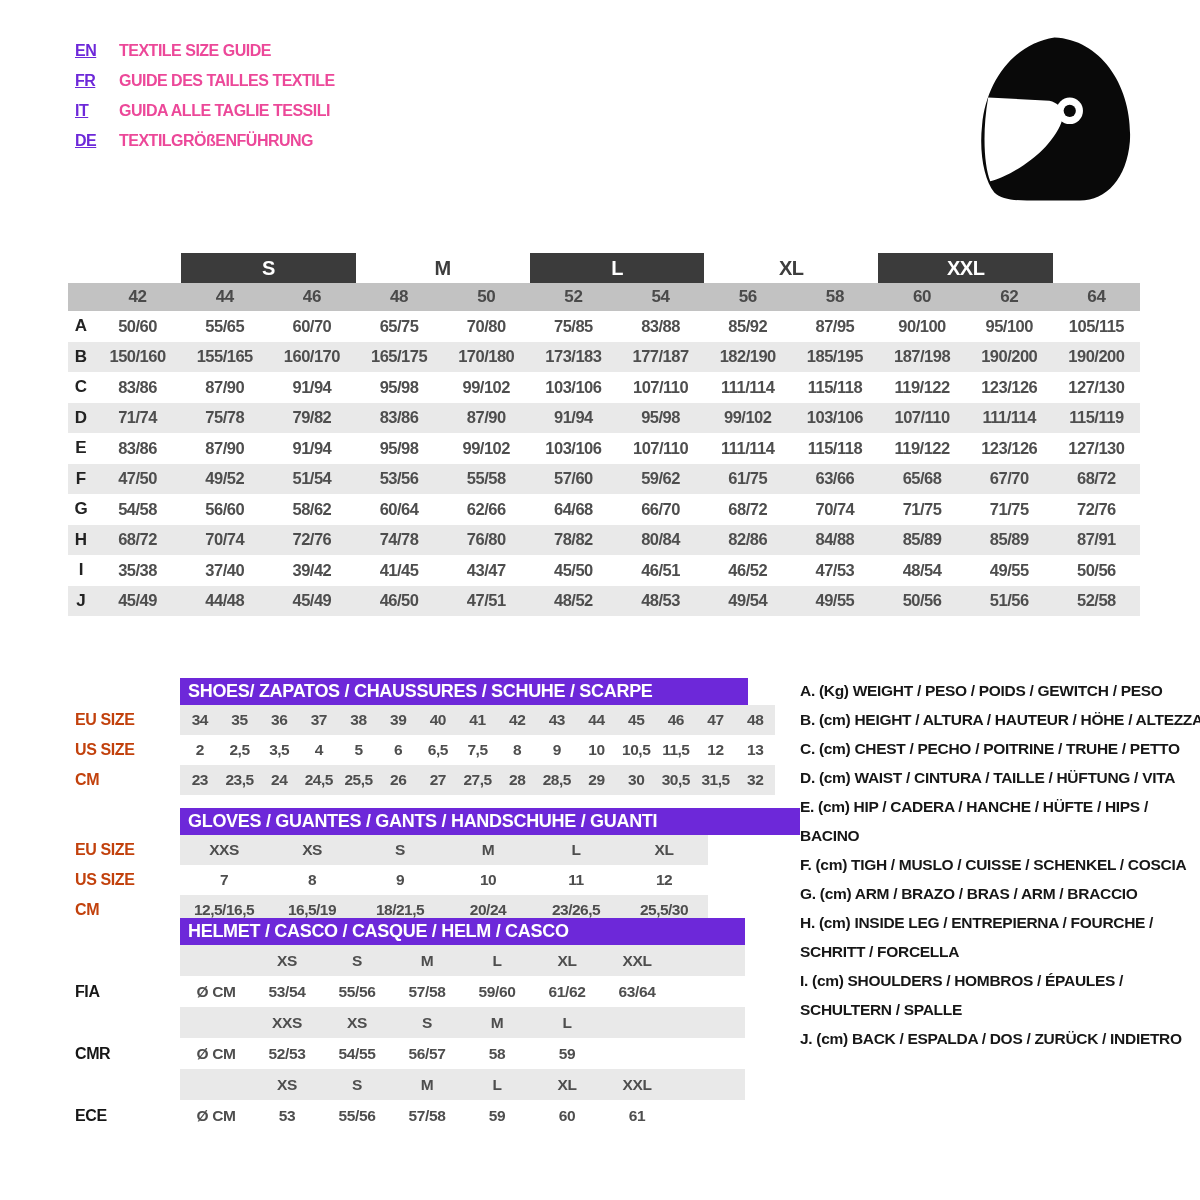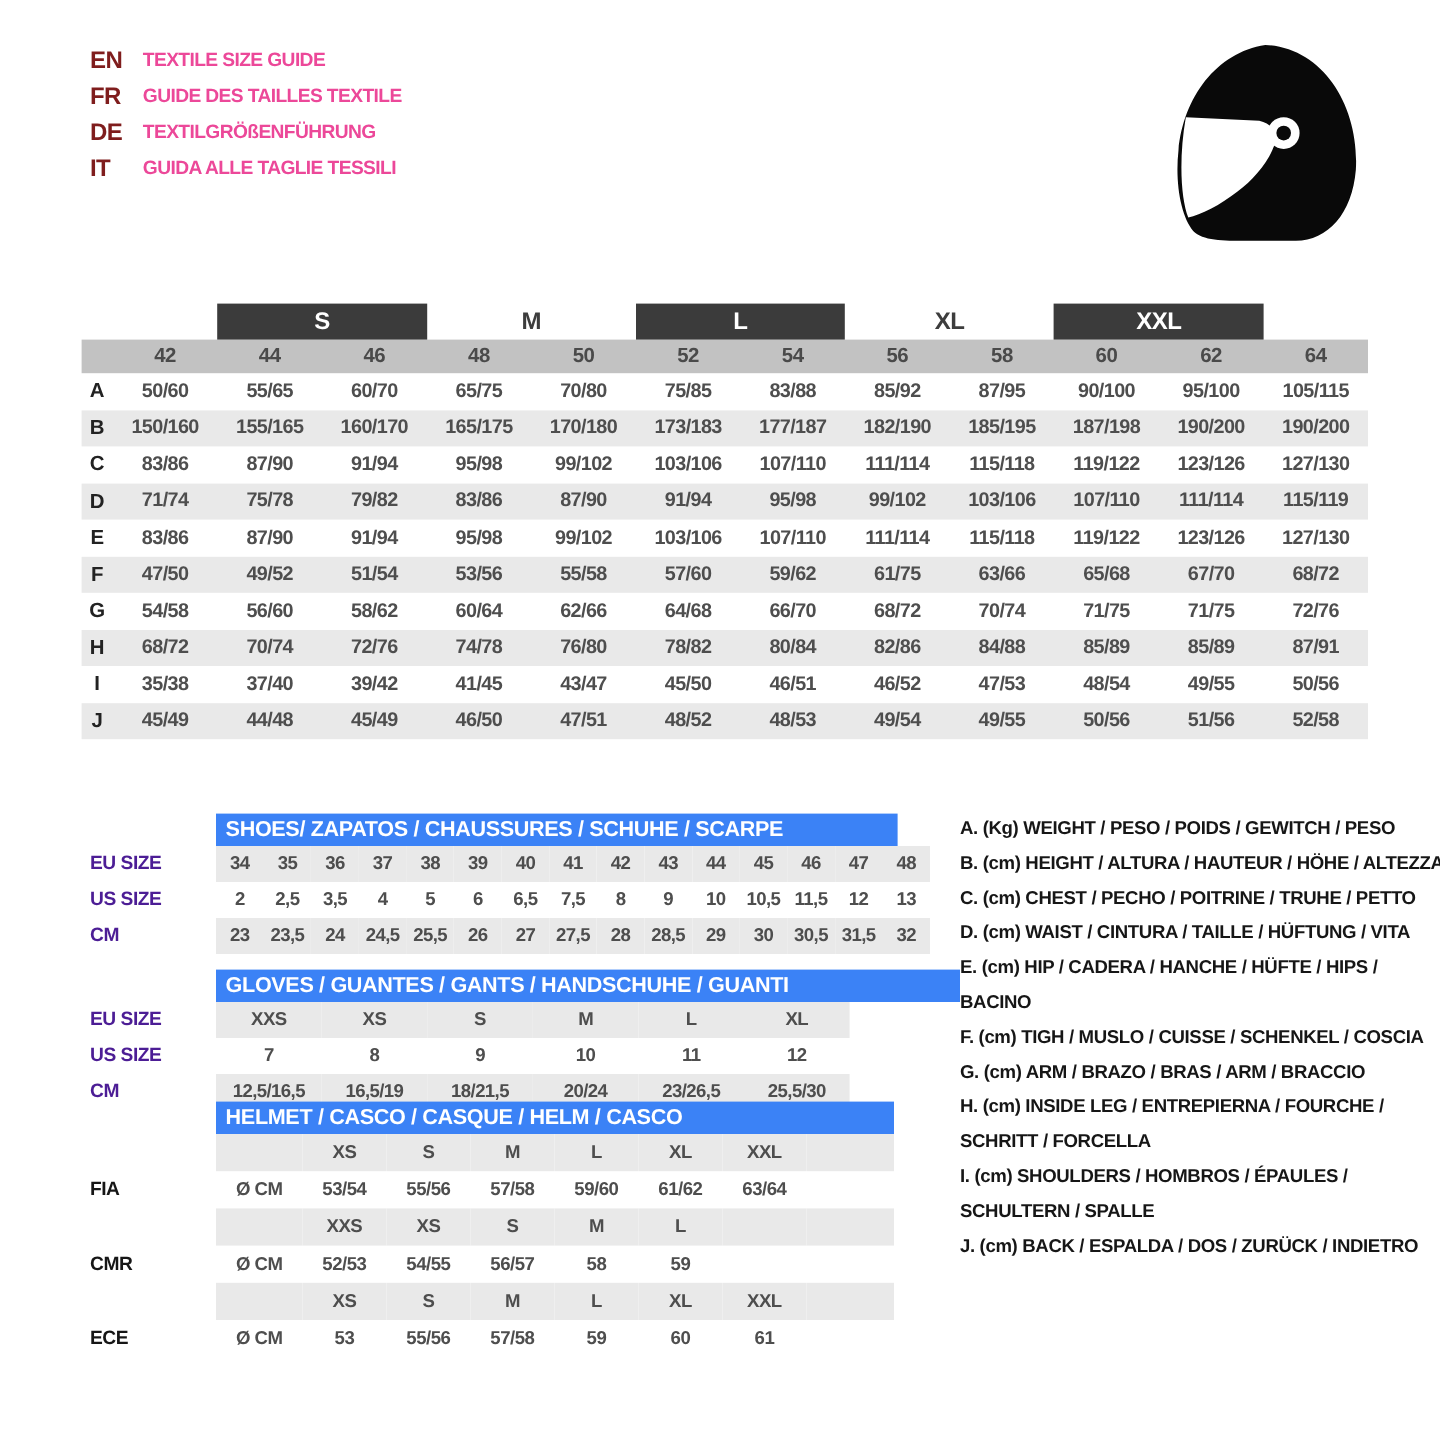--- a/index.html
+++ b/index.html
@@ -2,21 +2,21 @@
 <html><head>
 <meta charset="utf-8">
 <style>
   html,body{margin:0;padding:0;background:#fff;}
   .page{position:relative;width:1200px;height:1200px;background:#ffffff;overflow:hidden;
         font-family:"Liberation Sans",sans-serif;color:#222;}
 
   
   .lang-block{position:absolute;left:75px;top:36px;}
   .lang-row{display:flex;height:30px;align-items:center;}
-  .lang-code{width:44px;font-size:20px;font-weight:bold;letter-spacing:-0.5px;color:#7f1d1d;}
+  .lang-code{width:44px;font-size:16px;font-weight:bold;letter-spacing:-0.5px;color:#6d28d9;text-decoration:underline;}
   .lang-title{font-size:16px;font-weight:bold;letter-spacing:-0.5px;color:#ec4899;white-space:nowrap;}
 
   
   .helmet-icon{position:absolute;left:978px;top:34px;width:158px;height:168px;}
 
   
   .main-table{position:absolute;left:68px;top:253px;width:1072px;}
   .mt-row{display:grid;grid-template-columns:26px repeat(12,1fr);align-items:center;}
   .mt-groups{height:30px;}
   .mt-group{height:30px;display:flex;align-items:center;justify-content:center;
@@ -27,29 +27,29 @@
   .mt-data{height:30.5px;}
   .mt-data.stripe{background:#e9e9e9;}
   .mt-letter{font-size:17px;font-weight:bold;color:#222;text-align:center;}
   .mt-cell{text-align:center;font-size:16.5px;font-weight:bold;letter-spacing:-0.5px;color:#4e4e4e;white-space:nowrap;}
 
   
   .btable{position:absolute;left:75px;}
   .shoes{top:678px;width:700px;}
   .gloves{top:808px;width:633px;}
   .helmets{top:918px;width:670px;}
-  .bar{height:27px;background:#3b82f6;color:#fff;font-size:18px;font-weight:bold;
+  .bar{height:27px;background:#6d28d9;color:#fff;font-size:18px;font-weight:bold;
        letter-spacing:-0.3px;display:flex;align-items:center;padding-left:8px;box-sizing:border-box;}
   .shoes .bar{margin-left:105px;width:568px;}
   .gloves .bar{margin-left:105px;width:620px;}
   .helmets .bar{margin-left:105px;width:565px;}
   .bt-row{display:grid;height:30px;align-items:center;}
   .shoes .bt-row{grid-template-columns:105px repeat(15,1fr);}
   .gloves .bt-row{grid-template-columns:105px repeat(6,88px);}
-  .bt-label{font-size:16px;font-weight:bold;letter-spacing:-0.4px;color:#4c1d95;}
+  .bt-label{font-size:16px;font-weight:bold;letter-spacing:-0.4px;color:#c2410c;}
   .bt-cell{text-align:center;font-size:15.5px;font-weight:bold;letter-spacing:-0.5px;color:#4e4e4e;white-space:nowrap;height:100%;display:flex;align-items:center;justify-content:center;}
   .stripe-bg{background:#e9e9e9;}
 
   .ht-row{display:grid;grid-template-columns:105px 72px repeat(6,70px) 73px;height:31px;align-items:center;}
   .ht-label{font-size:16px;font-weight:bold;letter-spacing:-0.4px;color:#161616;}
   .ht-unit,.ht-cell{text-align:center;font-size:15.5px;font-weight:bold;letter-spacing:-0.4px;color:#4e4e4e;height:100%;display:flex;align-items:center;justify-content:center;}
   .ht-fill{height:100%;}
 
   
   .legend{position:absolute;left:800px;top:676px;width:408px;}
@@ -63,26 +63,26 @@
   <div class="lang-block" id="lang-block">
       <div class="lang-row">
         <span class="lang-code">EN</span>
         <span class="lang-title">TEXTILE SIZE GUIDE</span>
       </div>
       <div class="lang-row">
         <span class="lang-code">FR</span>
         <span class="lang-title">GUIDE DES TAILLES TEXTILE</span>
       </div>
       <div class="lang-row">
+        <span class="lang-code">IT</span>
+        <span class="lang-title">GUIDA ALLE TAGLIE TESSILI</span>
+      </div>
+      <div class="lang-row">
         <span class="lang-code">DE</span>
         <span class="lang-title">TEXTILGRÖßENFÜHRUNG</span>
-      </div>
-      <div class="lang-row">
-        <span class="lang-code">IT</span>
-        <span class="lang-title">GUIDA ALLE TAGLIE TESSILI</span>
       </div>
     </div>
 
   <div class="helmet-icon">
     <svg viewBox="0 0 155 162" width="158" height="168">
       <path d="M 75 2 C 35 8 8 45 4 88 C 1 115 6 142 16 154 C 24 162 40 162 60 162 L 100 162 C 126 162 146 140 149 104 C 152 52 122 4 75 2 Z" fill="#090909"></path>
       <path d="M 10 61 L 70 64 C 78 66 82 70 84 77 C 82 92 68 110 52 122 C 38 133 22 141 12 143 C 6 128 4 95 10 61 Z" fill="#ffffff"></path>
       <circle cx="90" cy="74" r="13" fill="#ffffff"></circle>
       <circle cx="90" cy="74" r="6" fill="#090909"></circle>
     </svg>

